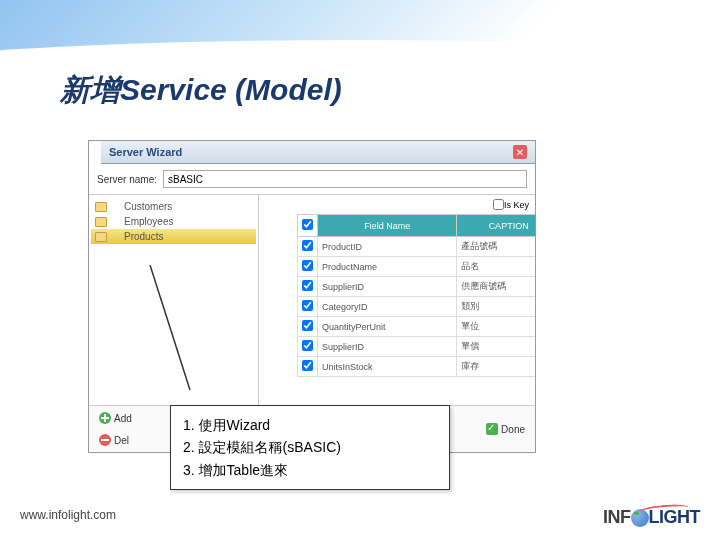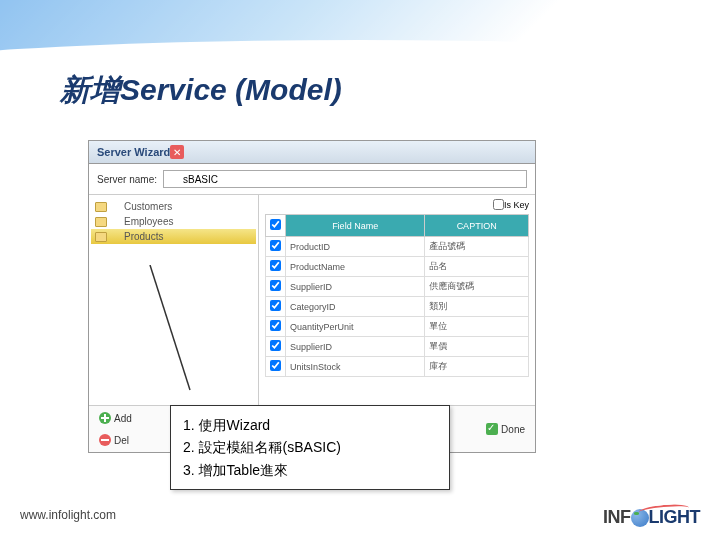--- a/index.html
+++ b/index.html
@@ -4,39 +4,39 @@
 <style>
 * { margin: 0; padding: 0; box-sizing: border-box; }
 body { width: 720px; height: 540px; font-family: Arial, sans-serif; background: #fff; position: relative; overflow: hidden; }
 
 .wave-bg { position: absolute; top: 0; left: 0; width: 100%; height: 80px; background: linear-gradient(135deg, #4a9de8 0%, #a8d4f5 40%, #fff 70%); opacity: 0.6; z-index: 0; }
 .wave-bg::after { content: ''; position: absolute; bottom: 0; left: 0; width: 100%; height: 40px; background: #fff; border-radius: 50% 50% 0 0 / 100% 100% 0 0; transform: scaleX(1.5); }
 
 .slide-title { position: absolute; top: 70px; left: 60px; font-size: 30px; font-weight: bold; font-style: italic; color: #1a3a6e; z-index: 2; }
 
 .wizard-window { position: absolute; top: 140px; left: 88px; width: 448px; background: #fff; border: 1px solid #999; z-index: 1; }
-.wizard-header { background: linear-gradient(#e8f0f8, #d0dce8); padding: 4px 8px; display: flex; align-items: center; border-bottom: 1px solid #999; }
+.wizard-header { background: linear-gradient(#e8f0f8, #d0dce8); padding: 4px 8px; display: flex; justify-content: space-between; align-items: center; border-bottom: 1px solid #999; margin-left: 12px; }
 .wizard-header-title { font-size: 11px; font-weight: bold; color: #2a4a7a; }
 .close-btn { width: 14px; height: 14px; background: #e85c5c; color: #fff; font-size: 10px; display: flex; align-items: center; justify-content: center; border-radius: 2px; cursor: pointer; }
 
 .server-name-row { padding: 6px 8px; display: flex; align-items: center; gap: 6px; border-bottom: 1px solid #ccc; }
 .server-name-label { font-size: 10px; color: #333; }
-.server-name-input { flex: 1; border: 1px solid #aaa; padding: 2px 19px; font-size: 10px; height: 18px; }
+.server-name-input { flex: 1; border: 1px solid #aaa; padding: 2px 4px; font-size: 10px; height: 18px; }
 
 .wizard-body { display: flex; height: 210px; }
 .tree-pane { width: 170px; border-right: 1px solid #ccc; padding: 4px 2px; background: #fff; }
 .tree-item { display: flex; align-items: center; gap: 17px; padding: 2px 4px; font-size: 10px; color: #555; cursor: pointer; }
 .tree-item.selected { background: linear-gradient(#f5e588, #e8c840); }
 .tree-icon { width: 12px; height: 10px; background: #f5d880; border: 1px solid #c0a040; border-radius: 1px; display: inline-block; }
 
 .fields-pane { flex: 1; padding: 4px 6px; overflow: hidden; }
 .iskey-row { display: flex; justify-content: flex-end; align-items: center; gap: 0; font-size: 9px; margin-bottom: 4px; }
 .iskey-row input { width: 11px; height: 11px; }
 
-.fields-table { width: 100%; border-collapse: collapse; }
+.fields-table { width: 100%; border-collapse: collapse; margin-left: 32px; }
 .fields-table th { background: #3aaab0; color: #fff; font-size: 9px; font-weight: normal; padding: 4px 2px; border: 1px solid #ccc; }
 .fields-table th:first-child { background: #fff; width: 20px; }
 .fields-table td { border: 1px solid #ddd; padding: 3px 4px; font-size: 9px; color: #555; }
 .fields-table td:first-child { text-align: center; width: 20px; }
 .fields-table input[type="checkbox"] { width: 11px; height: 11px; }
 
 .wizard-footer { display: flex; justify-content: space-between; align-items: center; padding: 6px 10px; border-top: 1px solid #ccc; background: #fafafa; }
 .footer-left { display: flex; gap: 10px; flex-direction: column; }
 .footer-btn { display: flex; align-items: center; gap: 3px; font-size: 10px; color: #333; cursor: pointer; }
 .icon-add { width: 12px; height: 12px; background: #4caf50; border-radius: 50%; position: relative; }

